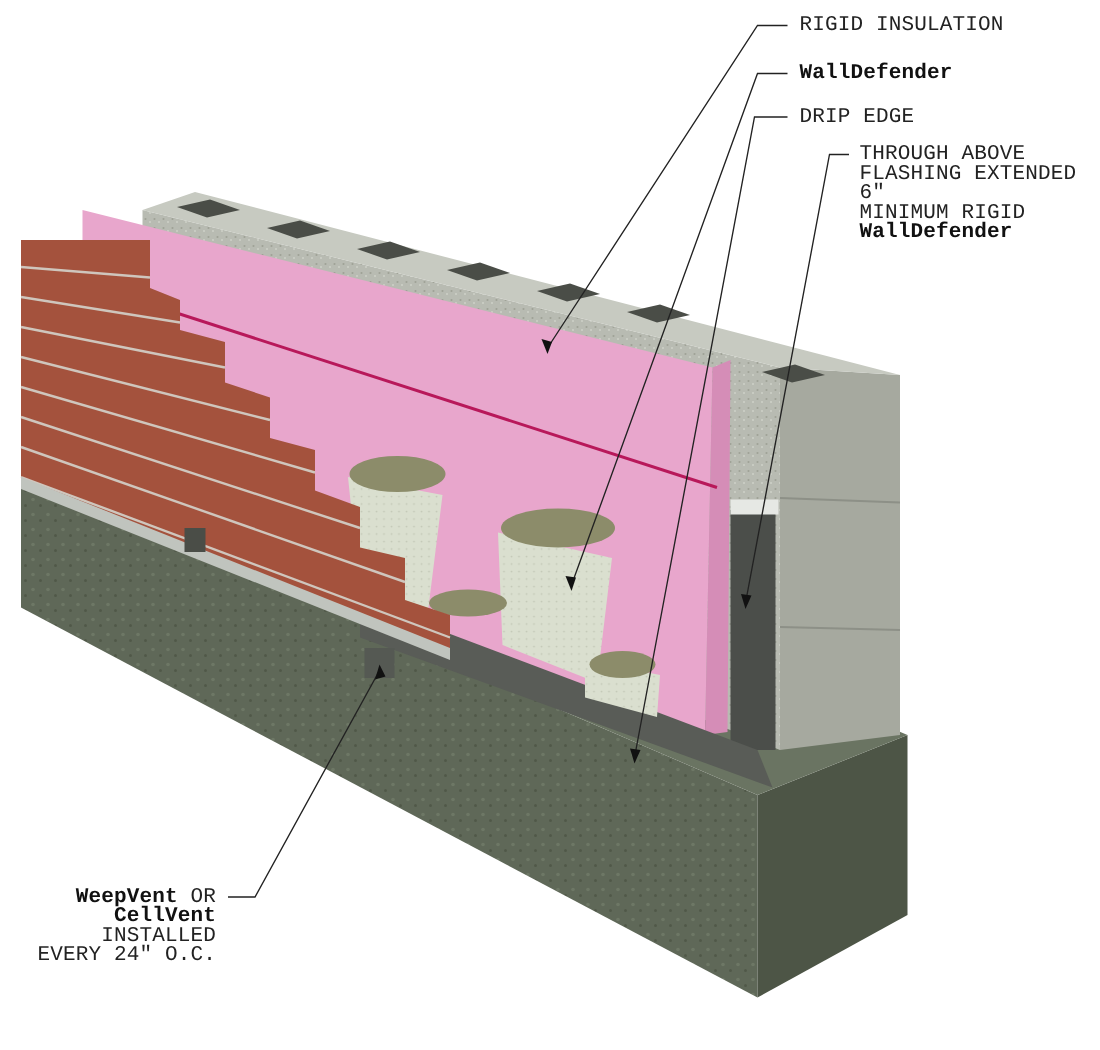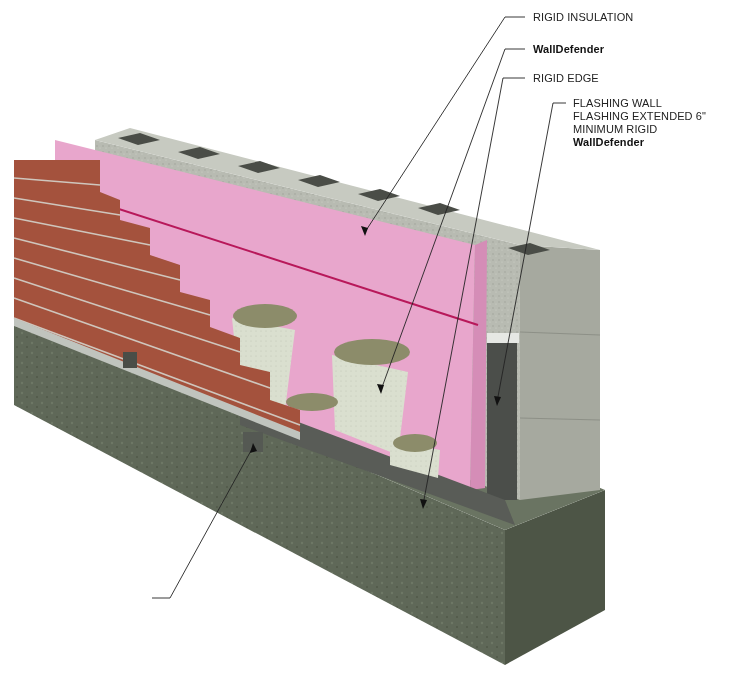--- a/index.html
+++ b/index.html
@@ -1,18 +1,18 @@
 <!DOCTYPE html>
 <html><head>
 <meta charset="utf-8">
 <style>
   html, body { margin:0; padding:0; background:#ffffff; }
   #stage { position:relative; width:733px; height:700px; overflow:hidden; background:#ffffff; font-family:"Liberation Sans", sans-serif; }
   #art { position:absolute; left:0; top:0; width:733px; height:700px; }
-  .label { position:absolute; font-size:11px; color:#222; line-height:13px; letter-spacing:0.1px; }
+  .label { position:absolute; font-size:14px; color:#222; line-height:13px; letter-spacing:0.1px;font-family:Liberation Mono, monospace; }
   .label b { font-weight:bold; color:#111; }
   .right { text-align:right; }
 </style>
 </head>
 <body>
 
 <div id="stage">
   <svg id="art" viewBox="0 0 733 700">
     <defs>
       <pattern id="cmuTex" width="6" height="6" patternUnits="userSpaceOnUse">
@@ -112,21 +112,27 @@
     </g>
   </svg>
 
   <div class="label" style="left:533px; top:11px;">
     <span>RIGID INSULATION</span>
   </div>
   <div class="label" style="left:533px; top:43px;">
     <b>WallDefender</b>
   </div>
   <div class="label" style="left:533px; top:72px;">
-    <span>RIGID EDGE</span>
+    <span>DRIP EDGE</span>
   </div>
   <div class="label" style="left:573px; top:97px;">
-    <div>FLASHING WALL</div>
+    <div>THROUGH ABOVE</div>
     <div>FLASHING EXTENDED 6"</div>
     <div>MINIMUM RIGID</div>
     <div><b>WallDefender</b></div>
   </div>
+  <div class="label right" style="left:20px; top:592px; width:124px;">
+    <div><b>WeepVent</b><span> OR</span></div>
+    <div><b>CellVent</b></div>
+    <div>INSTALLED</div>
+    <div>EVERY 24" O.C.</div>
+  </div>
 </div>
 
 </body></html>

